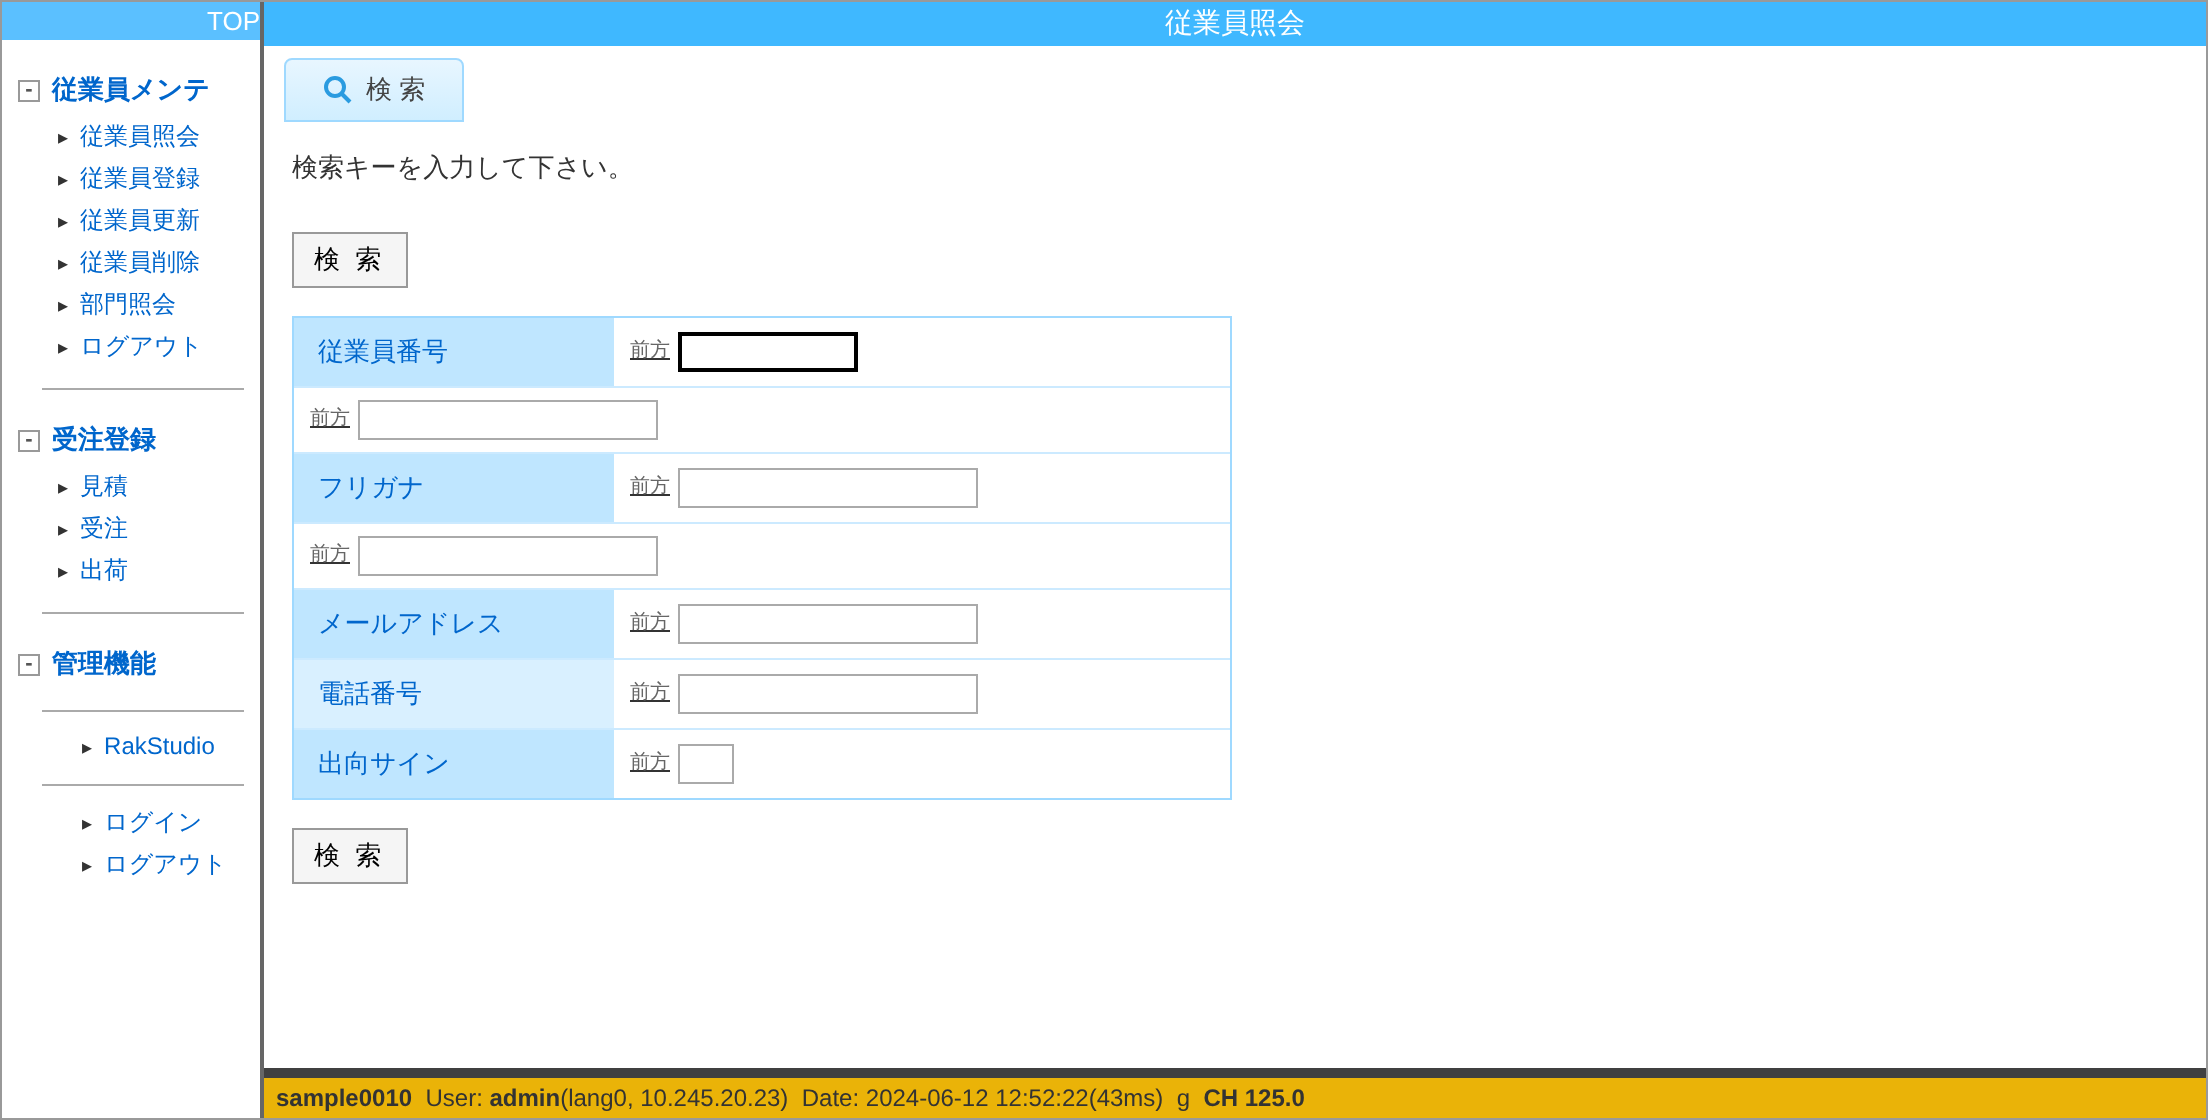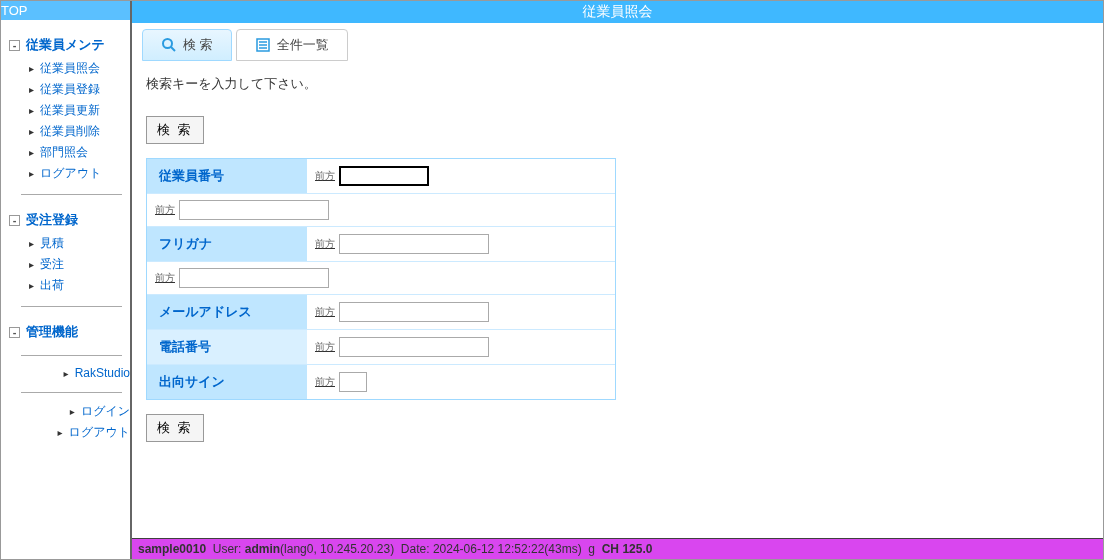--- a/index.html
+++ b/index.html
@@ -1,61 +1,61 @@
 <!DOCTYPE html>
 <html><head>
 <meta charset="utf-8">
 <style>
 * { box-sizing: border-box; margin: 0; padding: 0; }
 body { font-family: "MS PGothic", sans-serif; font-size: 13px; background: #fff; color: #333; }
 .app { display: flex; width: 1104px; height: 560px; border: 1px solid #999; position: relative; }
 .sidebar { width: 131px; flex-shrink: 0; background: #fff; border-right: 2px solid #666; overflow: hidden; }
-.sidebar-top { background: #5bc0ff; color: #fff; text-align: left; padding: 2px 0; font-size: 13px; }
+.sidebar-top { background: #5bc0ff; color: #fff; text-align: right; padding: 2px 0; font-size: 13px; }
 .group { margin-top: 12px; }
 .group-head { display: flex; align-items: center; padding: 4px 8px; color: #0066cc; font-weight: bold; font-size: 13px; }
 .group-head .minus { display: inline-block; width: 11px; height: 11px; border: 1px solid #999; text-align: center; line-height: 9px; font-size: 11px; color: #555; margin-right: 6px; background: #fff; }
 .group-items { padding-left: 28px; }
 .group-items .item { color: #0066cc; font-size: 12px; padding: 2px 0; white-space: nowrap; cursor: pointer; }
 .group-items .item::before { content: "▸"; color: #333; font-size: 10px; margin-right: 6px; }
 .divider { border: none; border-top: 1px solid #aaa; margin: 10px 8px 0 20px; }
-.subitems { padding-left: 12px; margin-top: 8px; text-align: right; }
+.subitems { padding-left: 40px; margin-top: 8px; }
 .subitems .item { color: #0066cc; font-size: 12px; padding: 2px 0; cursor: pointer; }
 .subitems .item::before { content: "▸"; color: #333; font-size: 10px; margin-right: 6px; }
 
 .main { flex: 1; display: flex; flex-direction: column; overflow: hidden; }
 .header-bar { background: #3fb8ff; color: #fff; text-align: center; padding: 2px 0; font-size: 14px; }
 .tab-row { display: flex; padding: 6px 10px 0 10px; gap: 4px; }
 .tab { display: flex; align-items: center; gap: 6px; padding: 6px 18px; border: 1px solid #ccc; border-radius: 4px 4px 0 0; background: #fff; cursor: pointer; font-size: 13px; color: #444; }
 .tab.active { background: linear-gradient(#e8f6ff,#d0eeff); border-color: #9fd9ff; }
 .tab .ticon { width: 16px; height: 16px; display: flex; align-items: center; justify-content: center; }
 
 .content { padding: 14px; flex: 1; overflow: auto; }
 .instruction { font-size: 13px; margin-bottom: 23px; }
 .search-btn { background: #f5f5f5; border: 1px solid #999; padding: 4px 10px; font-size: 13px; cursor: pointer; letter-spacing: 2px; }
 
 .form-table { border: 1px solid #9fd9ff; margin-top: 14px; width: 470px; }
 .form-row { display: flex; border-bottom: 1px solid #cceaff; }
 .form-row:last-child { border-bottom: none; }
 .form-row:nth-child(odd) .lbl { background: #bfe6ff; }
 .form-row:nth-child(even) .lbl { background: #d9f0ff; }
-.lbl { width: 160px; padding: 8px 12px; color: #0066cc; font-weight: bold; font-size: 13px; }
+.lbl { width: 160px; padding: 8px 12px; color: #0066cc; font-weight: normal; font-size: 13px; }
 .fld { flex: 1; background: #fff; padding: 6px 8px; display: flex; align-items: center; gap: 4px; text-decoration: underline; }
 .prefix { font-size: 10px; color: #666; line-height: 1; }
 .inp { border: 1px solid #aaa; height: 20px; padding: 0 4px; font-size: 12px; }
 .inp.focused { border: 2px solid #000; }
 .inp-w150 { width: 150px; }
 .inp-w90 { width: 90px; }
 .inp-w100 { width: 100px; }
 .inp-w30 { width: 28px; }
 .cal-icon { width: 18px; height: 18px; border: 1px solid #6bb8e8; display: inline-flex; flex-direction: column; cursor: pointer; }
 .cal-icon .cal-top { height: 5px; background: #6bb8e8; }
 .cal-icon .cal-body { flex: 1; background: #fff; display: grid; grid-template-columns: repeat(3,1fr); grid-template-rows: repeat(2,1fr); }
 .cal-icon .cal-body div { border: 0.5px solid #cde; }
 
-.statusbar { position: absolute; left: 131px; right: 0; bottom: 0; border-top: 1px solid #404040; padding: 3px 6px; font-size: 12px; color: #333; background: #d946ef; white-space: nowrap; overflow: hidden; }
+.statusbar { position: absolute; left: 131px; right: 0; bottom: 0; border-top: 5px solid #404040; padding: 3px 6px; font-size: 12px; color: #333; background: #eab308; white-space: nowrap; overflow: hidden; }
 .statusbar b { font-weight: bold; }
 </style>
 </head>
 <body>
 
 <div class="app">
   <div class="sidebar">
     <div class="sidebar-top">TOP</div>
 
     <div class="group">
@@ -110,31 +110,20 @@
 
     <div class="tab-row">
       <div class="tab active">
         <span class="ticon">
           <svg viewBox="0 0 16 16" width="16" height="16">
               <circle cx="6.5" cy="6.5" r="4.5" fill="none" stroke="#2a9be0" stroke-width="2"></circle>
               <line x1="10" y1="10" x2="14" y2="14" stroke="#2a9be0" stroke-width="2"></line>
             </svg>
         </span>
         <span>検 索</span>
-      </div>
-      <div class="tab">
-        <span class="ticon">
-          <svg viewBox="0 0 16 16" width="16" height="16">
-              <rect x="2" y="2" width="12" height="12" fill="none" stroke="#2a9be0" stroke-width="1.5"></rect>
-              <line x1="4" y1="5" x2="12" y2="5" stroke="#2a9be0" stroke-width="1.5"></line>
-              <line x1="4" y1="8" x2="12" y2="8" stroke="#2a9be0" stroke-width="1.5"></line>
-              <line x1="4" y1="11" x2="12" y2="11" stroke="#2a9be0" stroke-width="1.5"></line>
-            </svg>
-        </span>
-        <span>全件一覧</span>
       </div>
     </div>
 
     <div class="content">
       <div class="instruction">検索キーを入力して下さい。</div>
       <button class="search-btn">検 索</button>
 
       <div class="form-table">
         <div class="form-row">
           <div class="lbl">従業員番号</div>

